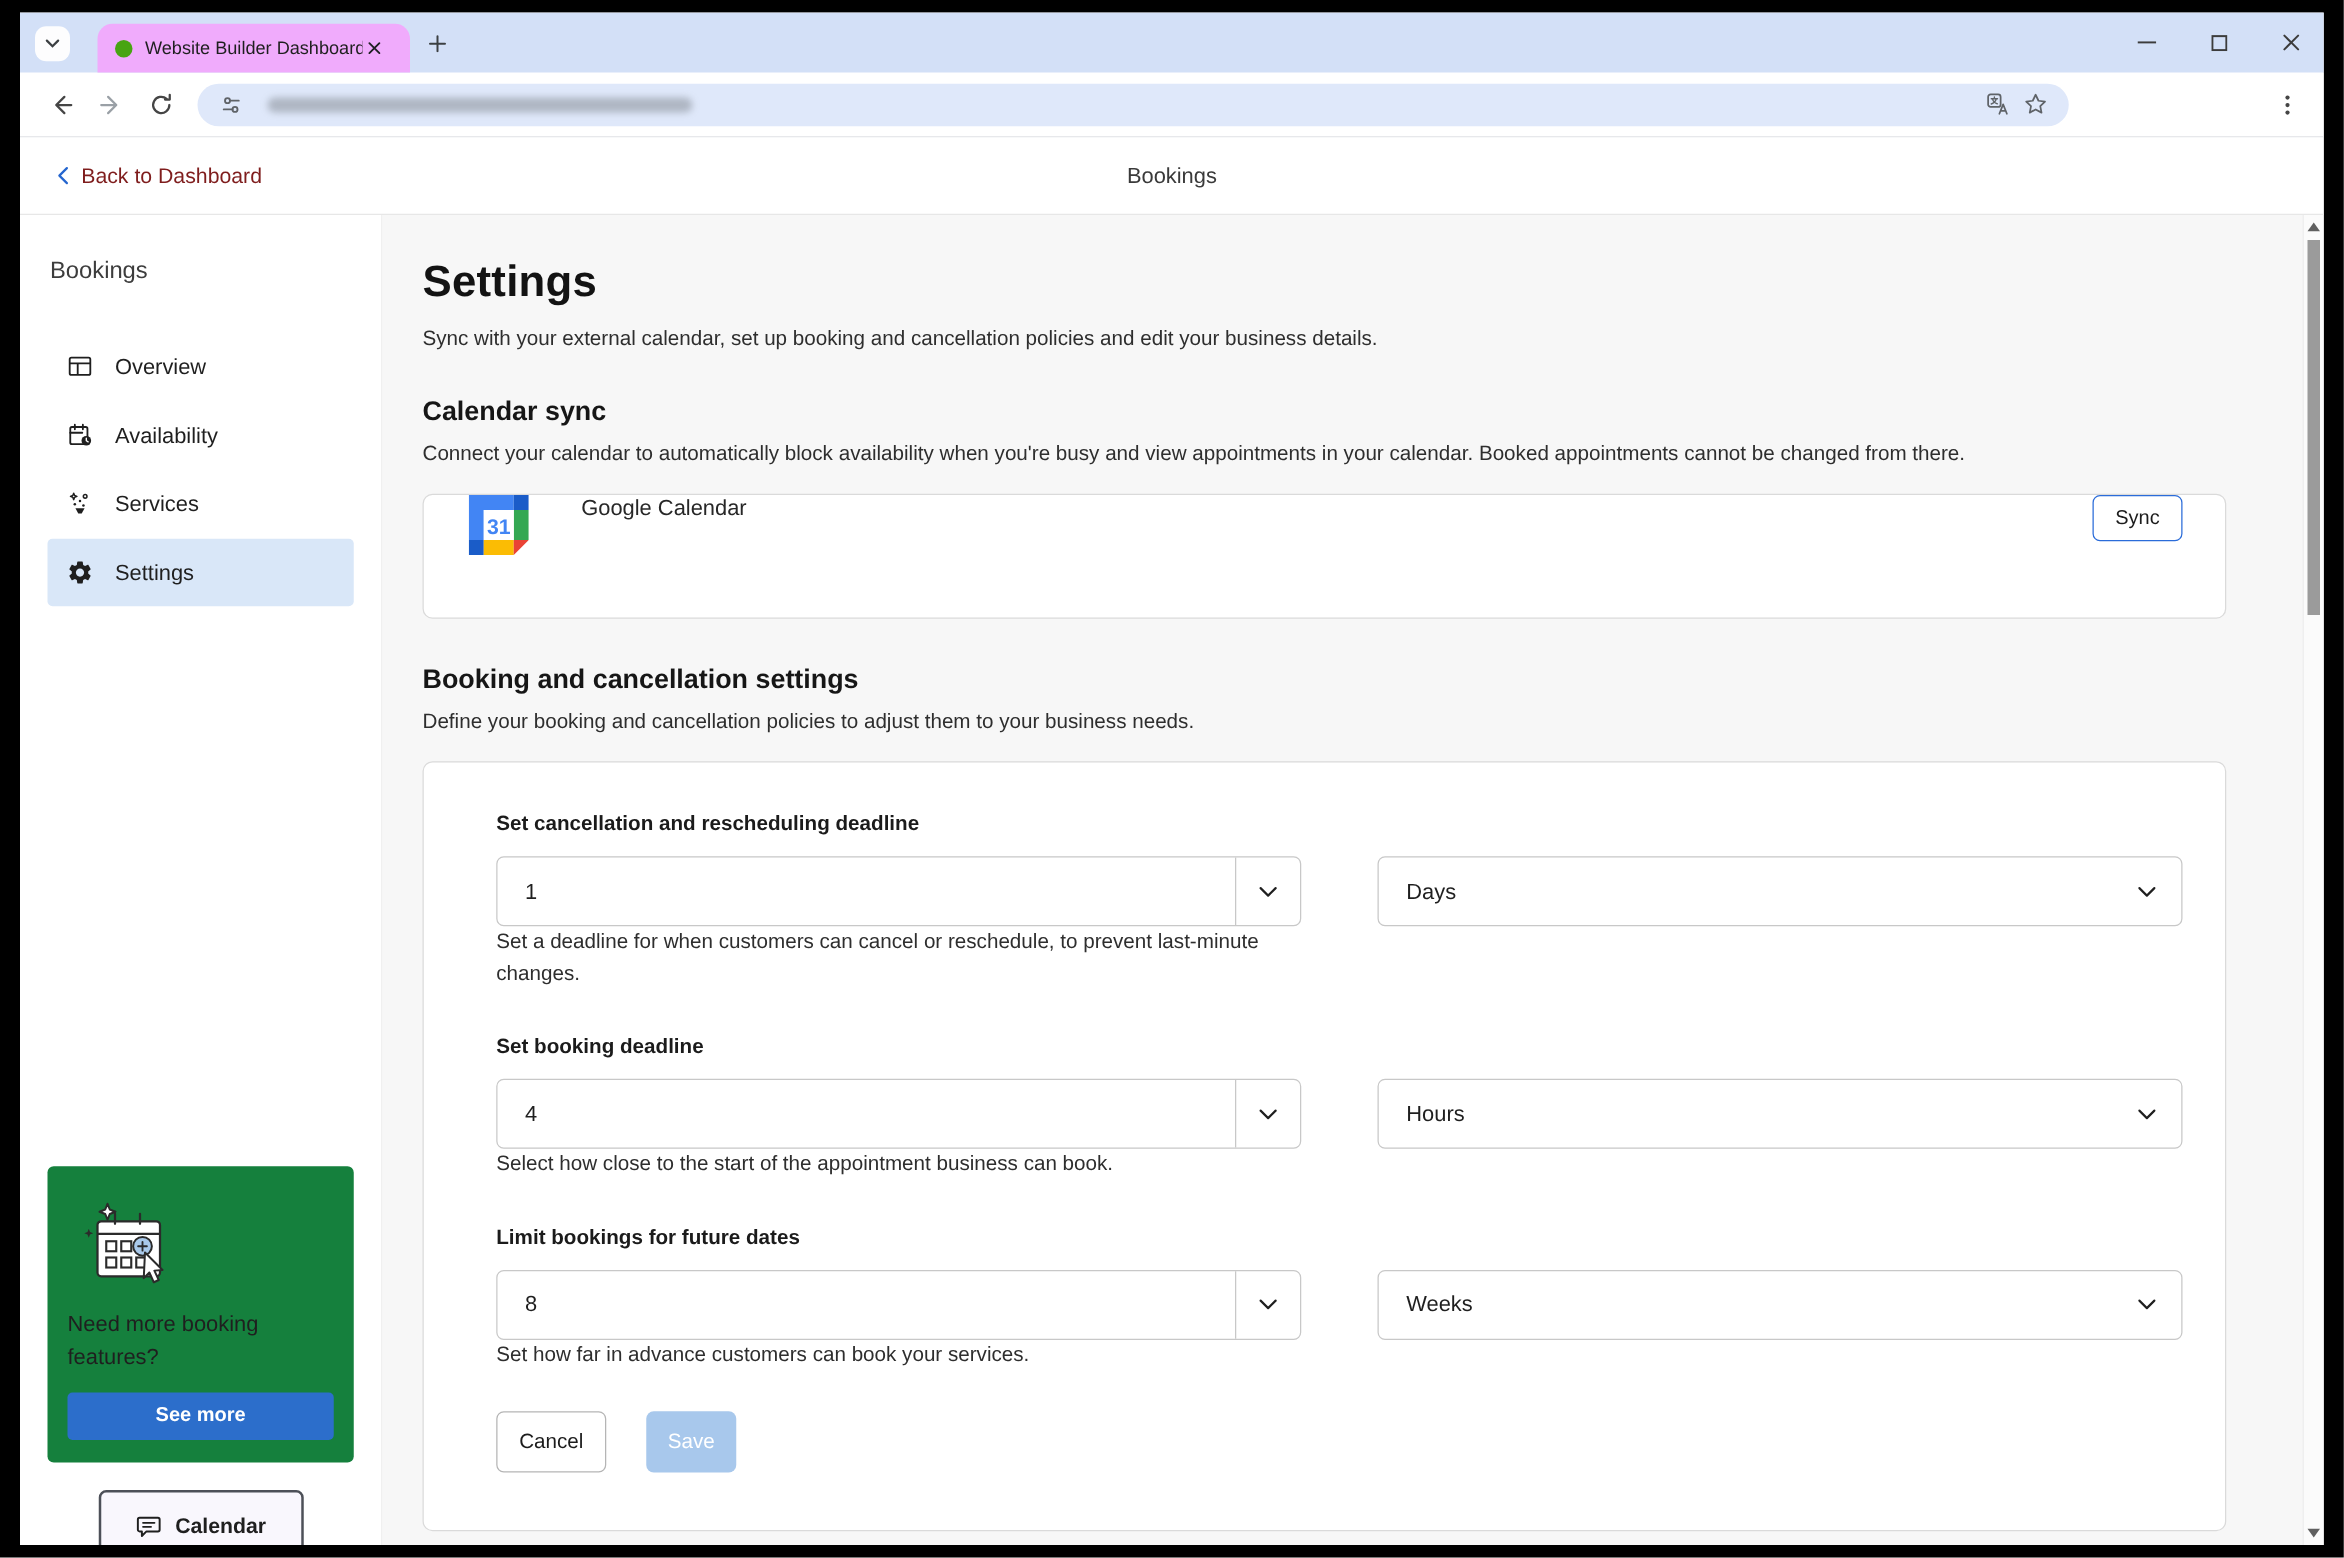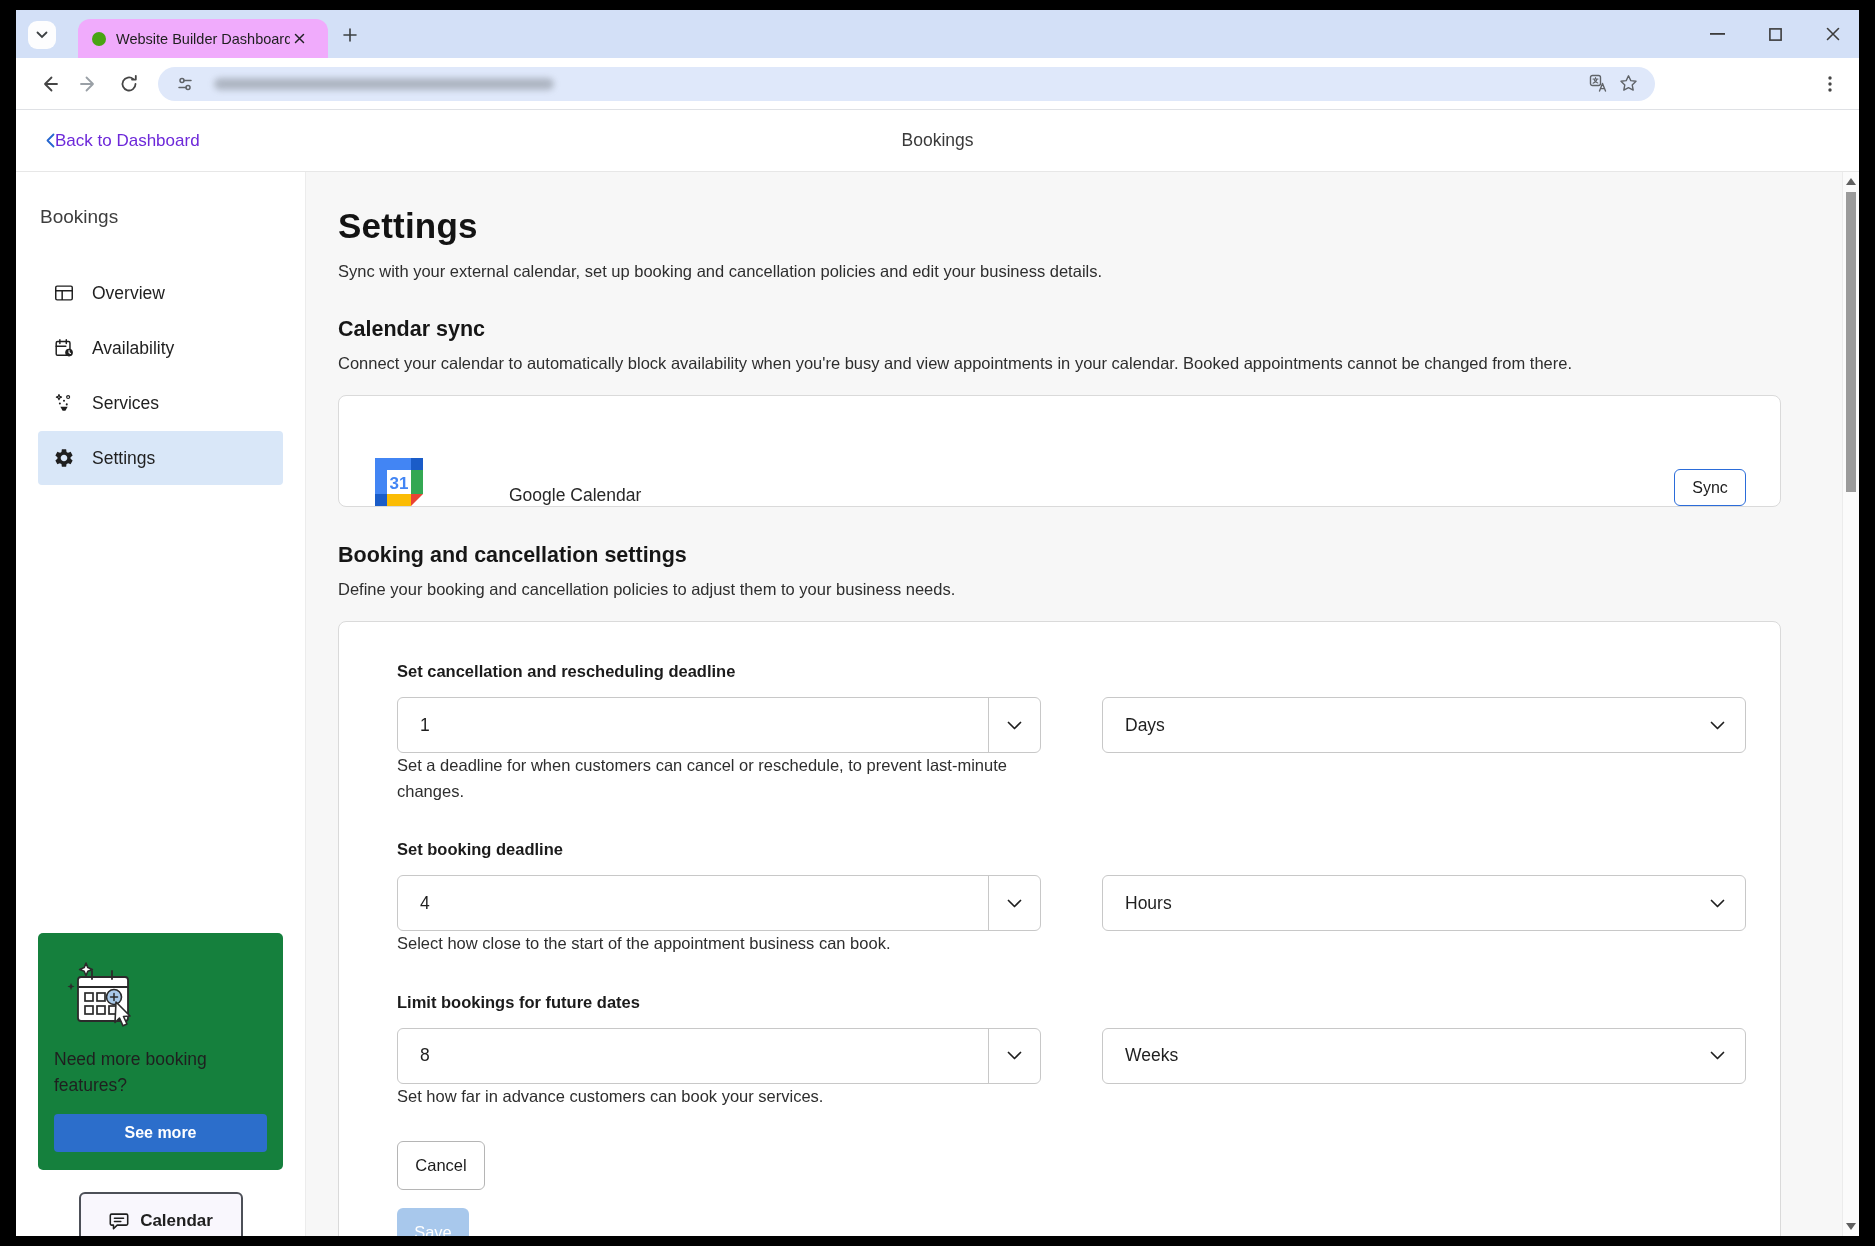--- a/index.html
+++ b/index.html
@@ -29,21 +29,21 @@
   .urlbar { flex:1; height:34px; background:#dfe8fa; border-radius:17px; margin:0 10px 0 6px;
             display:flex; align-items:center; padding:0 12px; }
   .url-blur { width:340px; height:12px; background:#9aa1ac; border-radius:6px; filter:blur(3px); opacity:.7; margin-left:14px; }
   .urlbar .spacer { flex:1; }
   .pill-ico { width:30px; height:30px; display:flex; align-items:center; justify-content:center; }
   .menu-dots { width:30px; height:30px; display:flex; align-items:center; justify-content:center; margin-left:150px; }
 
   
   .appheader { height:62px; background:#fff; border-bottom:1px solid #e7e7e7; position:relative;
                display:flex; align-items:center; flex:none; }
-  .backlink { display:flex; align-items:center; margin-left:30px; color:#6d28d9; font-size:17px; cursor:pointer; }
+  .backlink { display:flex; align-items:center; gap:10px; margin-left:30px; color:#7f1d1d; font-size:17px; cursor:pointer; }
   .appheader-title { position:absolute; left:0; right:0; text-align:center; font-size:17.5px; color:#3a3a3a; pointer-events:none; }
 
   
   .page-body { flex:1; display:flex; min-height:0; }
 
   
   .sidebar { width:290px; background:#fff; border-right:1px solid #ececec; display:flex; flex-direction:column;
              padding:0 22px; flex:none; overflow:hidden; }
   .sidebar-title { font-size:19px; color:#3d3d3d; margin:34px 0 0 2px; }
   .nav { margin-top:38px; }
@@ -63,37 +63,37 @@
               font-size:17px; font-weight:600; color:#1f1f1f; cursor:pointer; flex:none; }
 
   
   .main { flex:1; background:#f7f7f7; padding:34px 61px 0 32px; overflow:hidden; }
   .h1 { font-size:35px; font-weight:700; color:#131313; letter-spacing:.2px; }
   .subtitle { margin-top:16px; font-size:16.5px; color:#2e2e2e; }
   .h2 { margin-top:36px; font-size:21.5px; font-weight:700; color:#161616; }
   .section-desc { margin-top:12px; font-size:16.5px; color:#2e2e2e; }
 
   .card { background:#fff; border:1px solid #dadada; border-radius:8px; }
-  .provider-card { margin-top:22px; height:112px; display:flex; align-items:flex-end; padding:0 34px 0 36px;gap:44px; }
+  .provider-card { margin-top:22px; height:100px; display:flex; align-items:flex-start; padding:0 34px 0 36px; }
   .provider-name { font-size:17.5px; color:#272727; margin-left:42px; }
   .sync-btn { margin-left:auto; width:72px; height:37px; background:#fff; border:1.5px solid #2b6cd9;
               border-radius:6px; font-size:16px; font-weight:500; color:#1c1c1c; font-family:inherit; cursor:pointer; }
 
   .form-card { margin-top:22px; padding:40px 34px 46px 58px; }
   .fgroup + .fgroup { margin-top:36px; }
   .flabel { font-size:16.5px; font-weight:700; color:#1b1b1b; }
   .frow { margin-top:16px; display:flex; gap:61px; }
   .sel { width:646px; height:56px; background:#fff; border:1px solid #c8c8c8; border-radius:6px;
          display:flex; align-items:center; font-size:17.5px; color:#1f1f1f; cursor:pointer; }
   .sel-value { padding-left:22px; }
   .sel-chev-box { margin-left:auto; width:52px; height:100%; border-left:1px solid #c8c8c8;
                   display:flex; align-items:center; justify-content:center; }
   .sel-chev-plain { margin-left:auto; padding-right:20px; display:flex; align-items:center; }
   .fhelper { font-size:16.5px; color:#2e2e2e; max-width:650px; line-height:1.55; }
-  .btnrow { margin-top:32px; display:flex; gap:18px;flex-direction:column; }
+  .btnrow { margin-top:32px; display:flex; gap:32px; }
   .cancel-btn { width:88px; height:49px; background:#fff; border:1px solid #b5b5b5; border-radius:6px;
                 font-size:16.5px; font-weight:500; color:#1c1c1c; font-family:inherit; cursor:pointer; }
   .save-btn { width:72px; height:49px; background:#a8c8ec; border:none; border-radius:6px;
               font-size:16.5px; font-weight:500; color:#fff; font-family:inherit; }
 
   
   .scrollbar { width:17px; background:#fbfbfb; border-left:1px solid #ececec; position:relative; flex:none; }
   .sb-arrow-up, .sb-arrow-down { position:absolute; left:50%; transform:translateX(-50%); width:0; height:0; }
   .sb-arrow-up { top:6px; border-left:5px solid transparent; border-right:5px solid transparent; border-bottom:7px solid #606060; }
   .sb-arrow-down { bottom:6px; border-left:5px solid transparent; border-right:5px solid transparent; border-top:7px solid #606060; }

